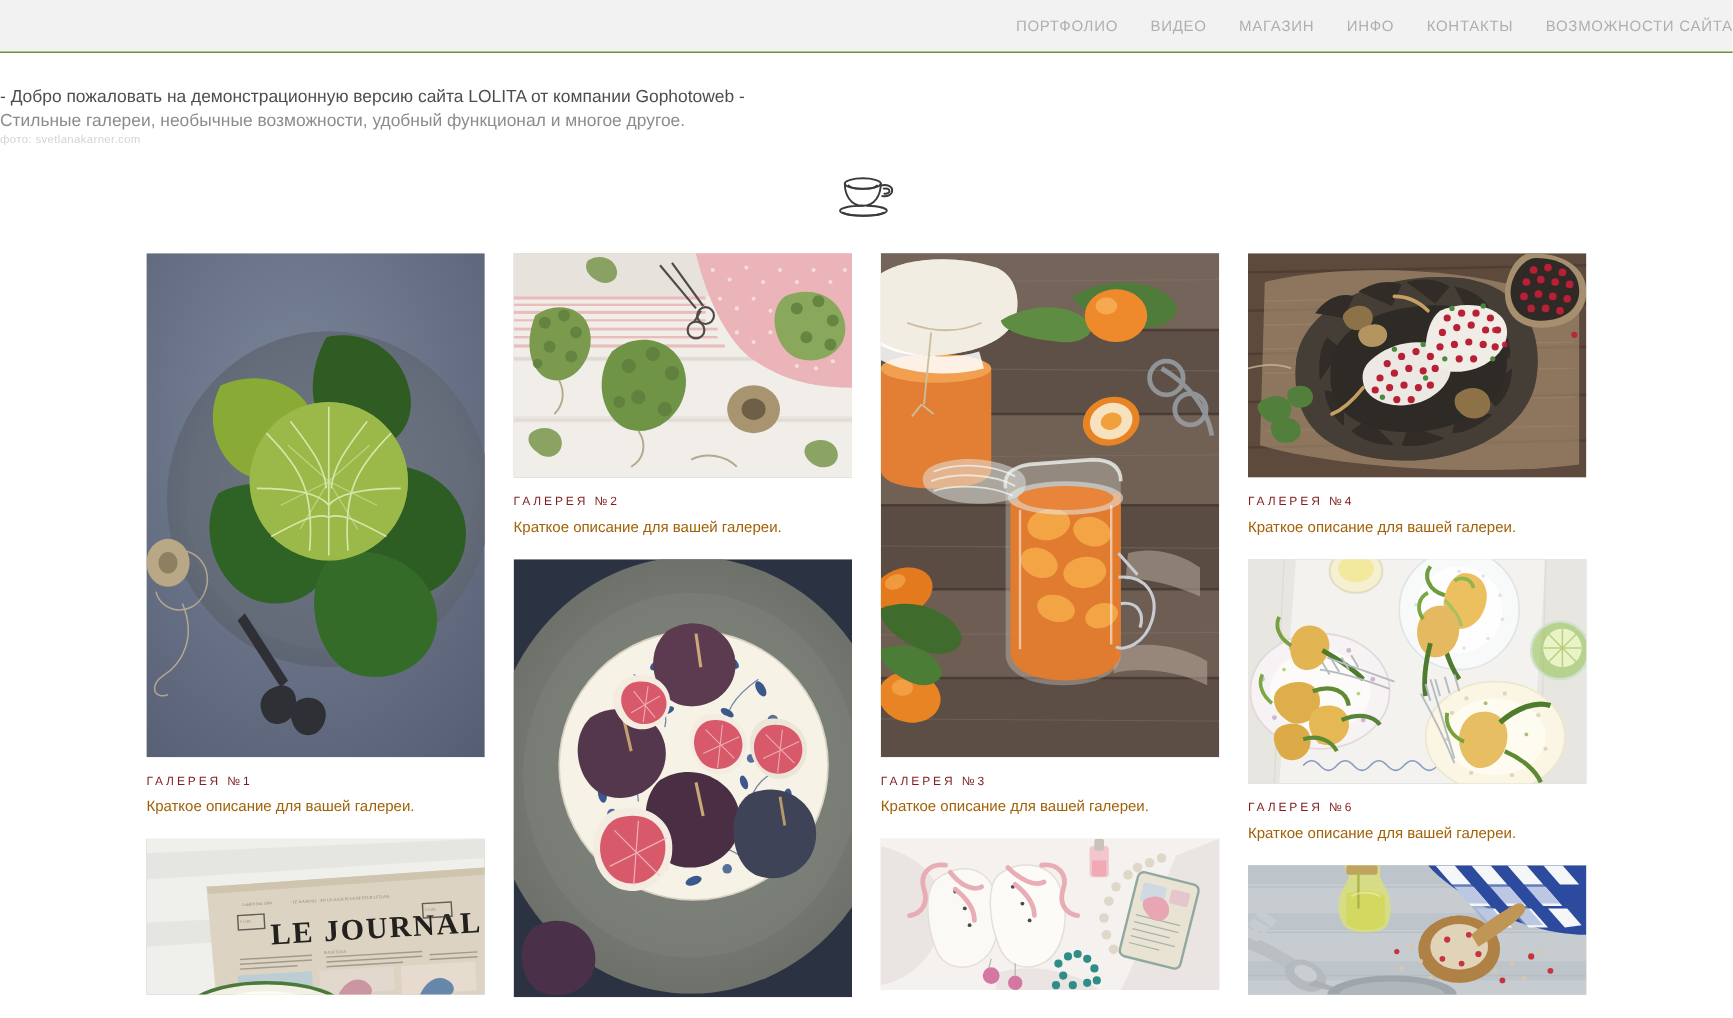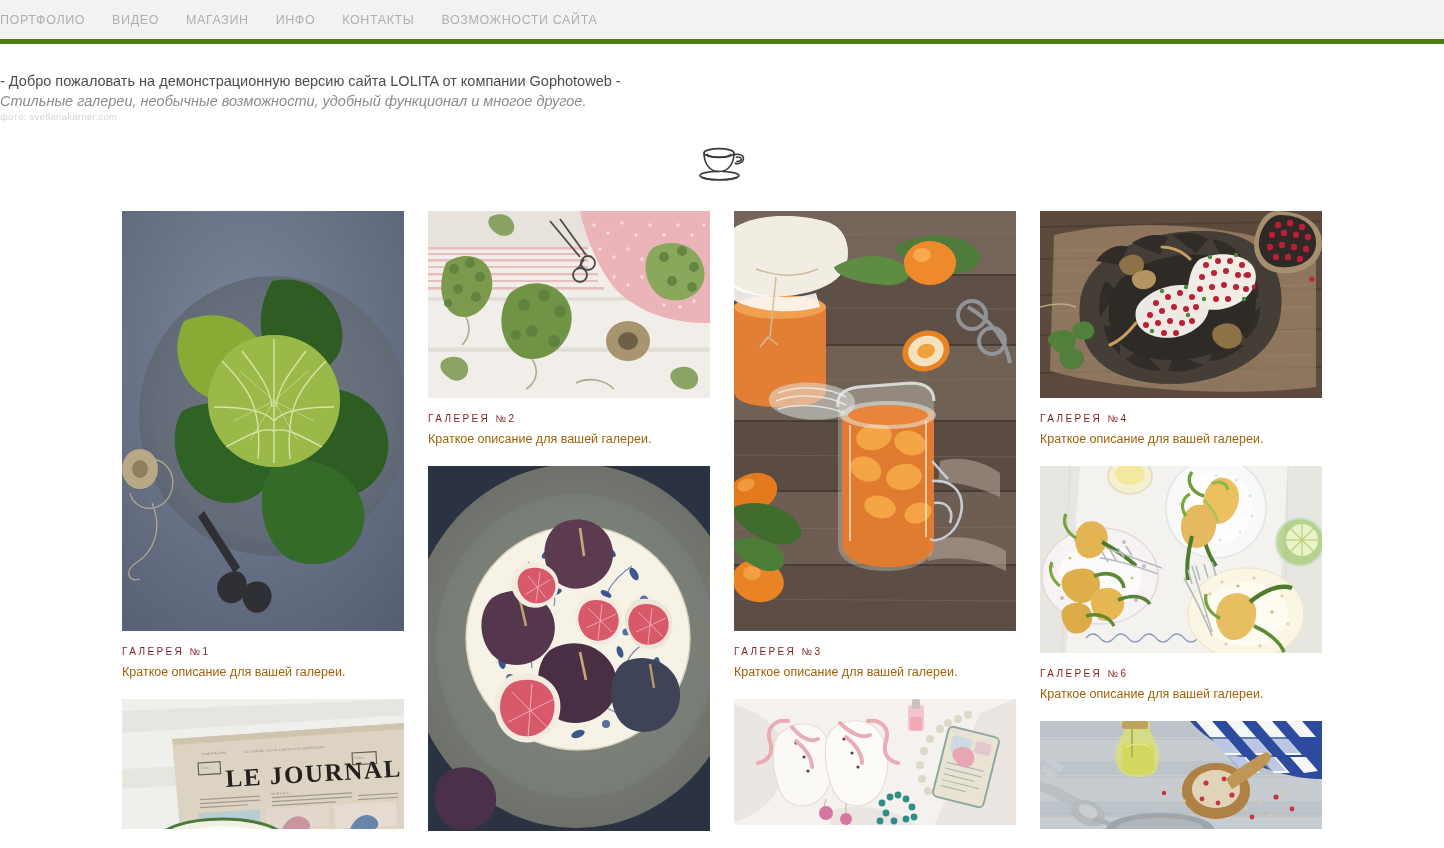--- a/index.html
+++ b/index.html
@@ -9,24 +9,24 @@
     overflow: hidden;
     background: #ffffff;
     font-family: "Liberation Sans", sans-serif;
   }
 
   
   .site-header {
     width: 100%;
     height: 44px;
     background: #f2f2f2;
-    border-bottom: 5px solid #4d7c0f;
+    border-bottom: 1px solid #4d7c0f;
     display: flex;
     align-items: center;
-    justify-content: flex-start;
+    justify-content: flex-end;
   }
   .nav-list {
     display: flex;
     align-items: center;
     gap: 27px;
     list-style: none;
   }
   .nav-item {
     font-size: 12.5px;
     letter-spacing: 0.6px;
@@ -42,21 +42,20 @@
   }
   .intro-line1 {
     font-size: 14.5px;
     color: #4d4d4d;
     line-height: 20px;
   }
   .intro-line2 {
     font-size: 14.5px;
     color: #8c8c8c;
     line-height: 20px;
-    font-style: italic;
   }
   .intro-credit {
     font-size: 9.5px;
     color: #d6d2d2;
     letter-spacing: 0.3px;
   }
 
   
   .divider-cup {
     display: flex;

